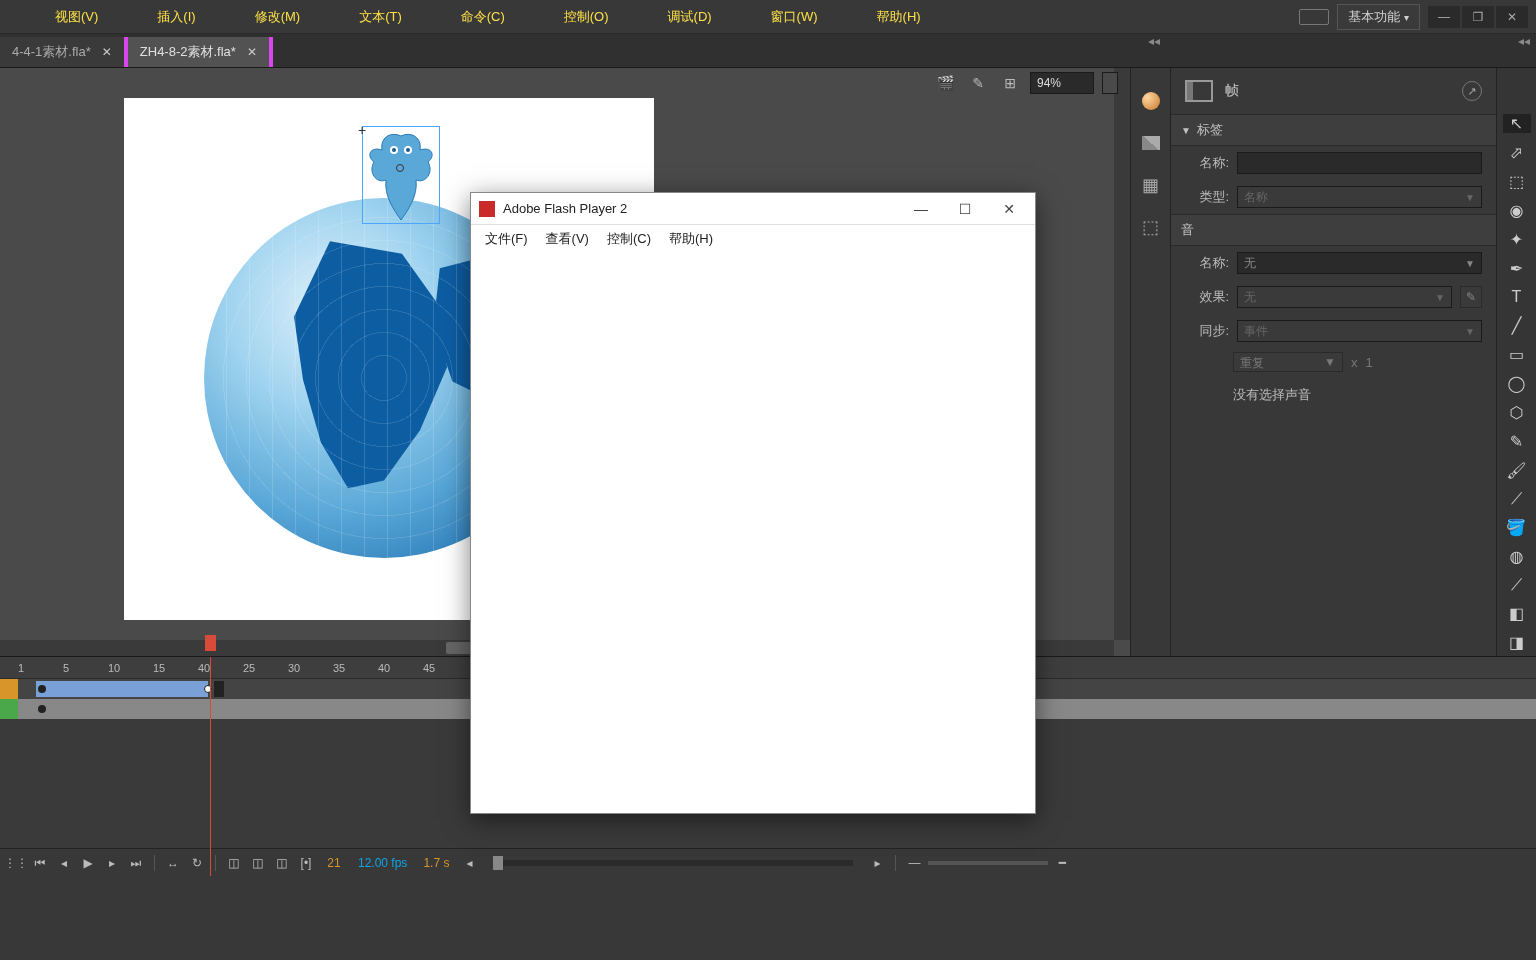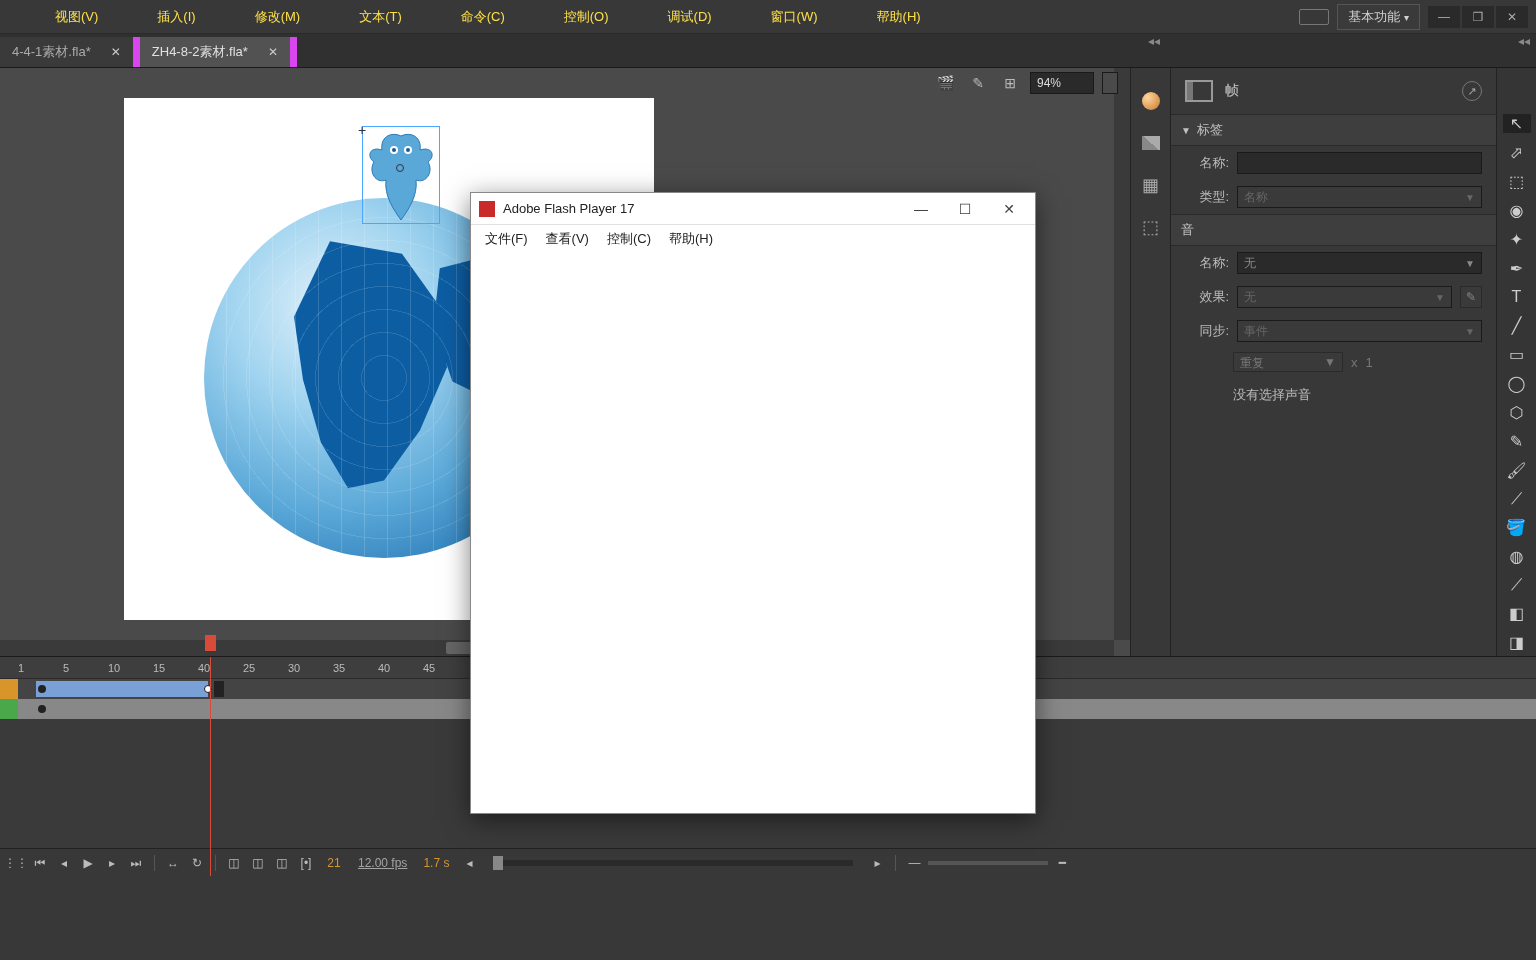--- a/index.html
+++ b/index.html
@@ -7,21 +7,21 @@
 
 .menubar { height: 34px; background: #383838; display: flex; align-items: center; padding-left: 4px; border-bottom: 1px solid #2a2a2a; }
 .menubar .menu-item { padding: 4px 8px; font-size: 13px; color: #fde047; cursor: pointer; margin-left: 43px; }
 .menubar-right { margin-left: auto; display: flex; align-items: center; gap: 8px; padding-right: 8px; justify-content: center; }
 .screen-icon { width: 30px; height: 16px; border: 1px solid #777; border-radius: 2px; }
 .workspace-btn { background: #3a3a3a; padding: 3px 10px; font-size: 13px; color: #d0d0d0; border: 1px solid #555; }
 .window-controls { display: flex; gap: 2px; }
 .win-btn { width: 32px; height: 22px; background: #2a2a2a; color: #aaa; font-size: 12px; display: flex; align-items: center; justify-content: center; cursor: pointer; }
 
 .tabbar { height: 34px; background: #303030; display: flex; align-items: flex-end; padding-left: 0; border-bottom: 1px solid #1a1a1a; }
-.doc-tab { background: #525252; color: #e0e0e0; font-size: 13px; padding: 6px 12px; border-right: 7px solid #d946ef; display: flex; align-items: center; gap: 20px; }
+.doc-tab { background: #525252; color: #e0e0e0; font-size: 13px; padding: 6px 12px; border-right: 4px solid #d946ef; display: flex; align-items: center; gap: 11px; }
 .doc-tab.inactive { background: #3a3a3a; color: #aaa; }
 .doc-tab .close { font-size: 12px; color: #ccc; cursor: pointer; }
 
 .main-area { display: flex; height: 588px; }
 .stage-container { flex: 1; background: #4a4a4a; position: relative; overflow: hidden; }
 .stage-toolbar { position: absolute; top: 4px; right: 12px; display: flex; align-items: center; gap: 8px; z-index: 5; }
 .stage-tool-btn { width: 24px; height: 20px; color: #bbb; font-size: 14px; display:flex; align-items:center; justify-content:center; }
 .zoom-box { width: 64px; height: 22px; background: #2a2a2a; border: 1px solid #1a1a1a; color: #ddd; font-size: 12px; padding: 2px 6px; }
 .zoom-dd { width: 16px; height: 22px; background: #4a4a4a; border: 1px solid #1a1a1a; }
 
@@ -94,21 +94,21 @@
 .frames.light { background:#888;}
 .kf-dot { position:absolute; top:6px; width:8px; height:8px; border-radius:50%; background:#222;}
 .tween-bar { position:absolute; top:2px; height:16px; background:#7aa0d8;}
 .playhead { position:absolute; top:0; bottom:0; width:1px; background:#d84a3a; z-index:3;}
 .playhead::before { content:""; position:absolute; top:-22px; left:-5px; width:11px; height:16px; background:#d84a3a; }
 
 .timeline-controls { position:absolute; left:0; right:0; bottom:0; height:28px; background:#383838; border-top:1px solid #222; display:flex; align-items:center; padding:0 6px; gap:4px; font-size:12px;}
 .tc-btn { width:20px; height:18px; color:#bbb; display:flex; align-items:center; justify-content:center; cursor:pointer;}
 .tc-sep { width:1px; height:16px; background:#555; margin:0 4px;}
 .tc-readout { color:#d8952a; padding:0 6px; min-width:28px; text-align:center;}
-.tc-readout.dim { color:#a3a3a3;text-decoration:underline;}
+.tc-readout.dim { color:#0ea5e9;}
 .tc-slider { flex:0 0 360px; height:6px; background:#2a2a2a; margin:0 10px; position:relative;}
 .tc-slider .sthumb { position:absolute; left:0; top:-4px; width:10px; height:14px; background:#888;}
 
 .flash-window { position:absolute; left:470px; top:192px; width:566px; height:622px; background:#fff; border:1px solid #888; box-shadow:0 6px 24px rgba(0,0,0,.5); z-index:50;}
 .flash-titlebar { height:32px; background:#fff; display:flex; align-items:center; padding:0 4px 0 8px; border-bottom:1px solid #e0e0e0;}
 .flash-titlebar .flash-icon { width:16px; height:16px; background:#c92a2a;}
 .flash-title { font-size:13px; color:#222; margin-left:8px;}
 .flash-wc { margin-left:auto; display:flex;}
 .flash-wc .fwc { width:44px; height:30px; color:#444; font-size:14px; display:flex; align-items:center; justify-content:center; cursor:pointer;}
 .flash-menubar { height:28px; display:flex; align-items:center; padding-left:6px; gap:2px;}
@@ -343,21 +343,21 @@
     <div class="tc-sep"></div>
     <div class="tc-btn">—</div>
     <div style="width:120px; height:4px; background:#555;"></div>
     <div class="tc-btn">━</div>
   </div>
 </div>
 
 <div class="flash-window">
   <div class="flash-titlebar">
     <div class="flash-icon"></div>
-    <div class="flash-title">Adobe Flash Player 17</div>
+    <div class="flash-title">Adobe Flash Player 2</div>
     <div class="flash-wc">
       <div class="fwc">—</div>
       <div class="fwc">☐</div>
       <div class="fwc">✕</div>
     </div>
   </div>
   <div class="flash-menubar">
     <div class="fm-item">文件(F)</div>
     <div class="fm-item">查看(V)</div>
     <div class="fm-item">控制(C)</div>

